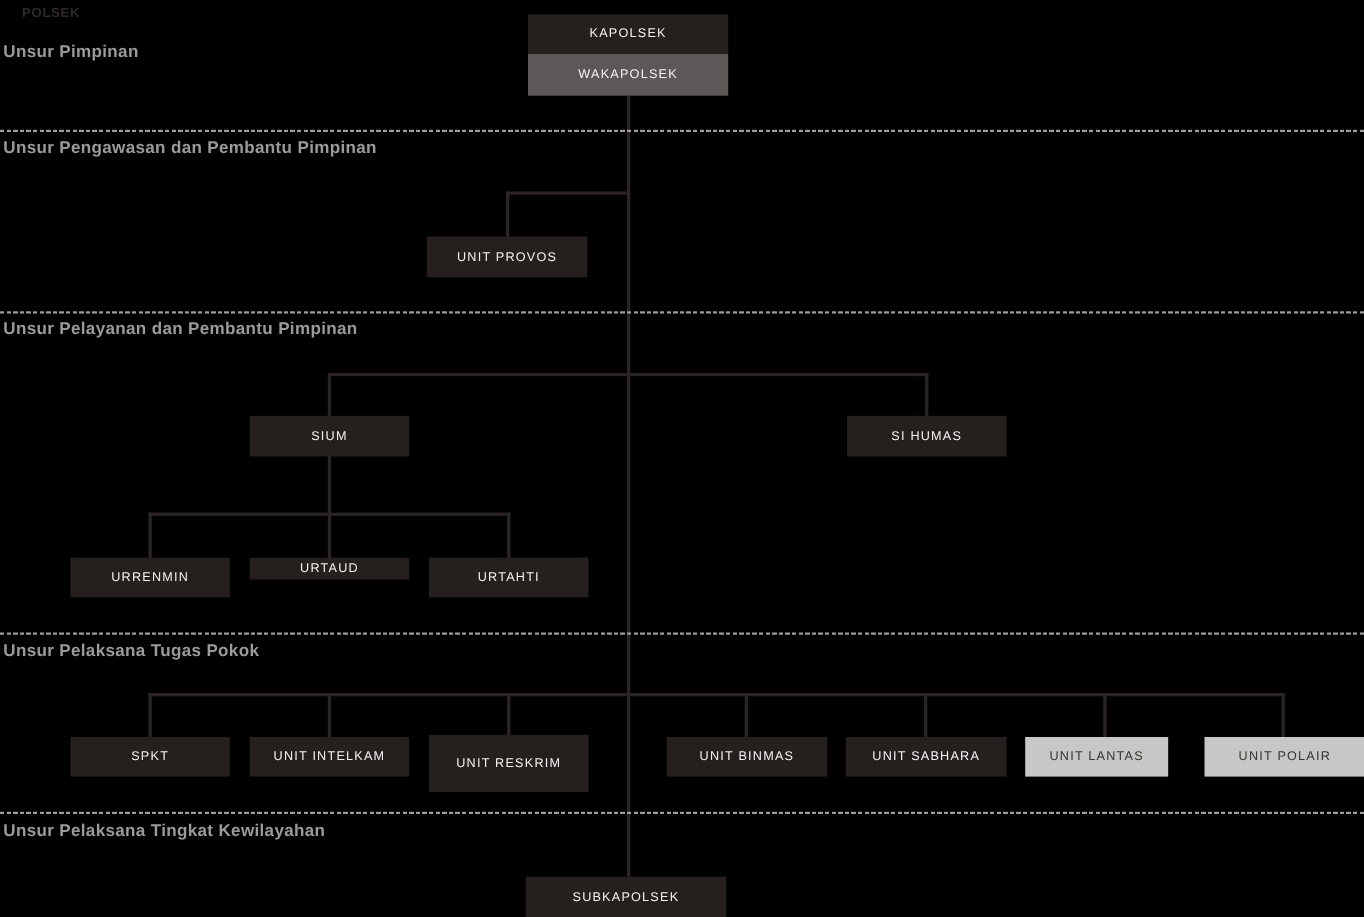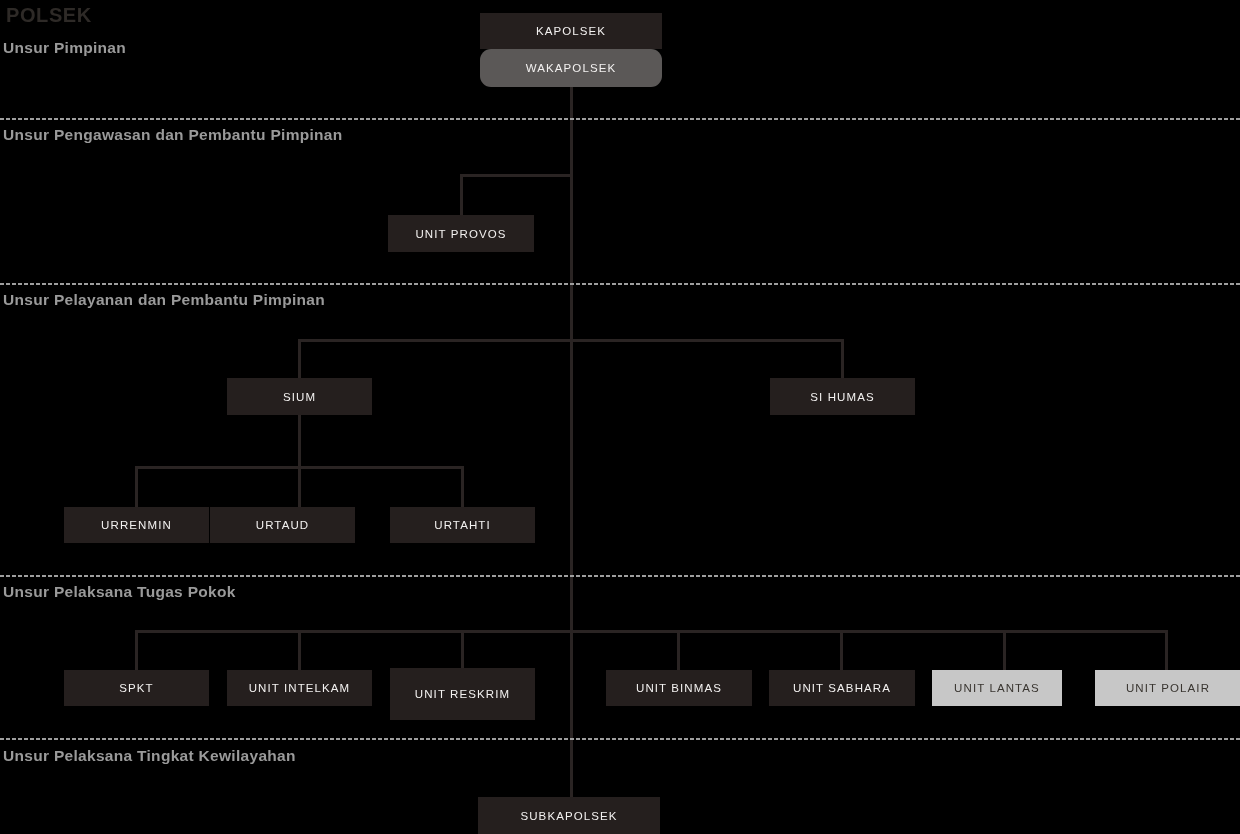--- a/index.html
+++ b/index.html
@@ -12,22 +12,22 @@
     width: 1240px;
     height: 834px;
     background: #000000;
     overflow: hidden;
     font-family: "Liberation Sans", sans-serif;
   }
 
   
   .page-title {
     position: absolute;
-    left: 6px; top: 4px;
-    font-size: 20px;
+    left: 20px; top: 4px;
+    font-size: 12px;
     font-weight: 800;
     letter-spacing: 0.6px;
     color: #2e2a27;
     z-index: 4;
   }
   .section-label {
     position: absolute;
     left: 3px;
     font-size: 15.5px;
     font-weight: 700;
@@ -62,21 +62,21 @@
     align-items: center;
     justify-content: center;
     z-index: 2;
     font-size: 11.5px;
     font-weight: 500;
     letter-spacing: 1.1px;
     text-transform: uppercase;
     white-space: nowrap;
   }
   .node.dark  { background: #251f1e; color: #f3f1f0; }
-  .node.gray  { background: #5b5857; color: #f3f1f0; border-radius: 11px; }
+  .node.gray  { background: #5b5857; color: #f3f1f0; }
   .node.light { background: #c7c7c7; color: #393530; }
 </style>
 </head>
 <body>
 
 <div class="canvas">
 
   <div class="page-title">POLSEK</div>
   <div class="section-label" style="top:39px">Unsur Pimpinan</div>
   <div class="section-label" style="top:126px">Unsur Pengawasan dan Pembantu Pimpinan</div>
@@ -127,21 +127,21 @@
   <div class="node dark" style="left:770px;top:378px;width:145px;height:37px">
       <span>SI HUMAS</span>
     </div>
   <div class="node dark" style="left:227px;top:378px;width:145px;height:37px">
       <span>SIUM</span>
     </div>
 
   <div class="node dark" style="left:64px;top:507px;width:145px;height:36px">
       <span>URRENMIN</span>
     </div>
-  <div class="node dark" style="left:210px;top:507px;width:145px;height:36px">
+  <div class="node dark" style="left:227px;top:507px;width:145px;height:20px">
       <span>URTAUD</span>
     </div>
   <div class="node dark" style="left:390px;top:507px;width:145px;height:36px">
       <span>URTAHTI</span>
     </div>
 
   <div class="node dark" style="left:64px;top:670px;width:145px;height:36px">
       <span>SPKT</span>
     </div>
   <div class="node dark" style="left:227px;top:670px;width:145px;height:36px">

